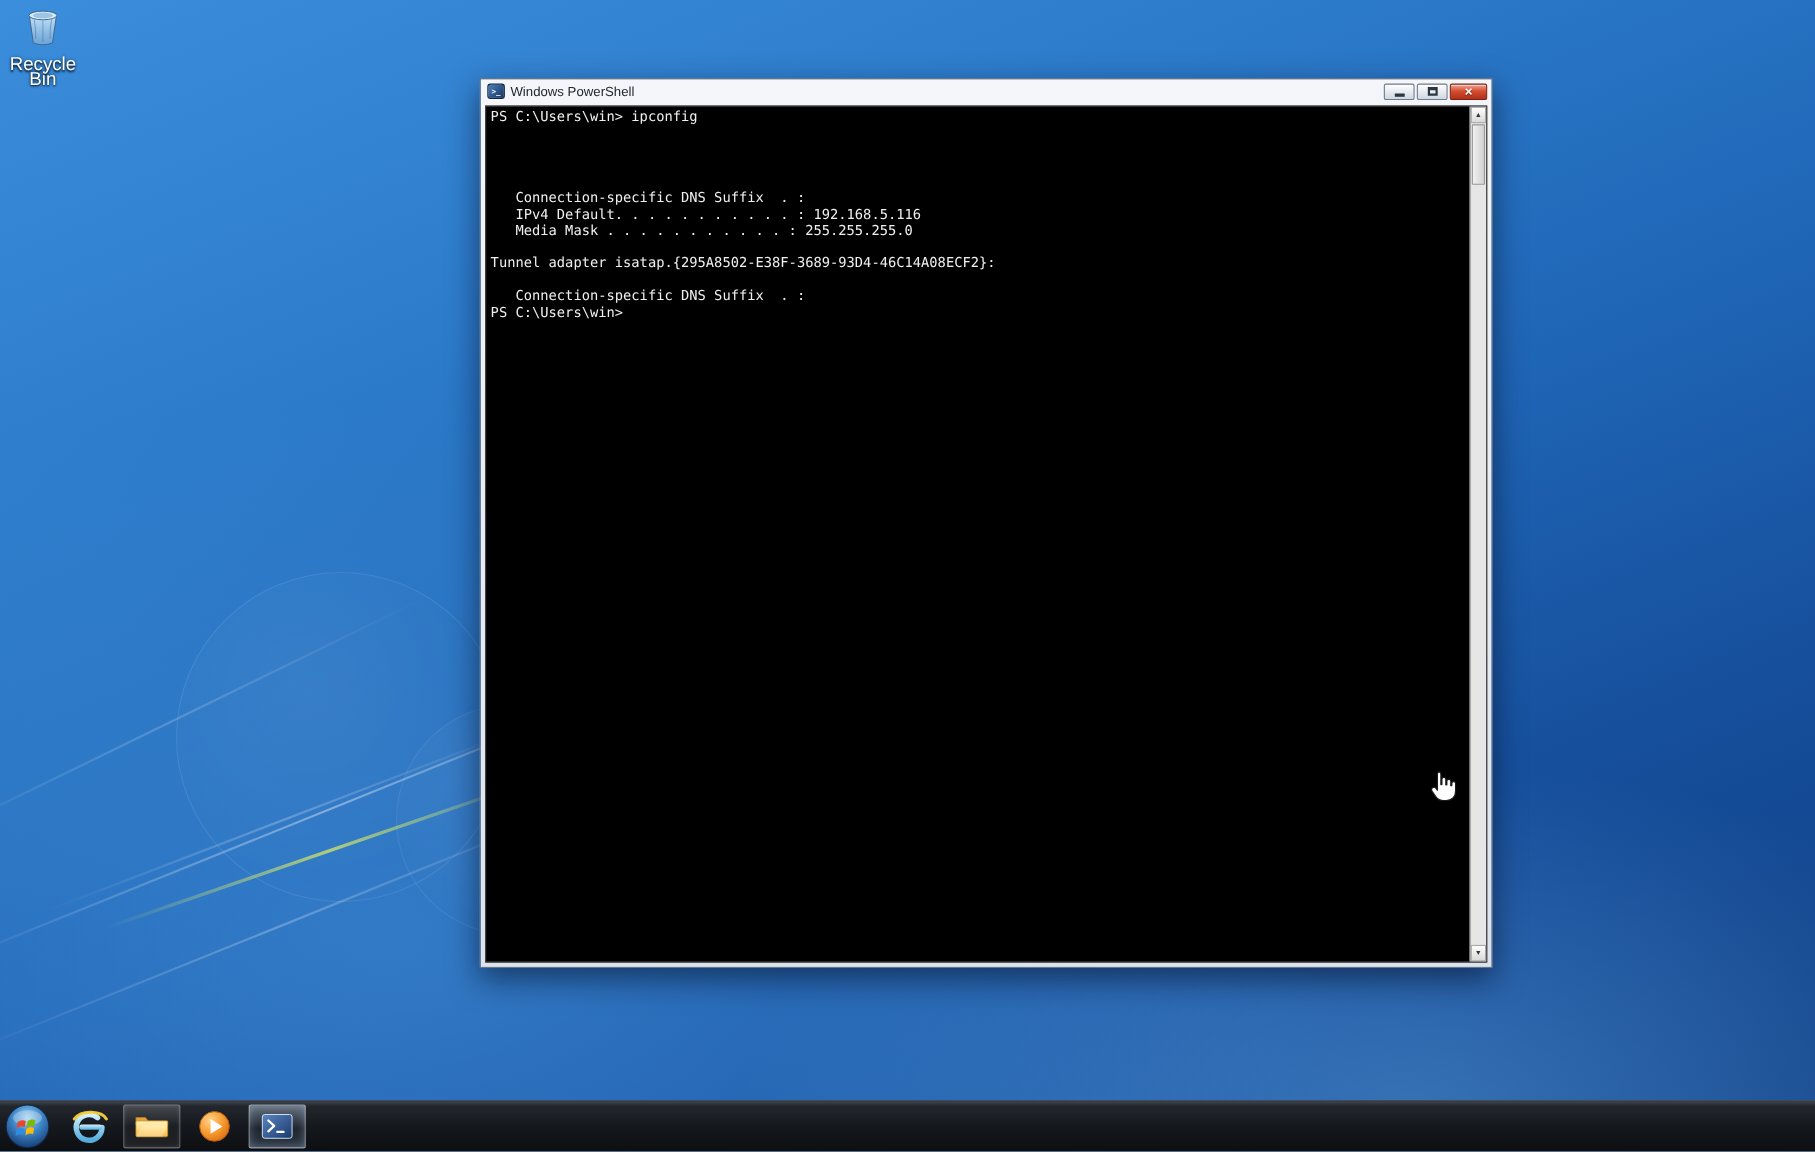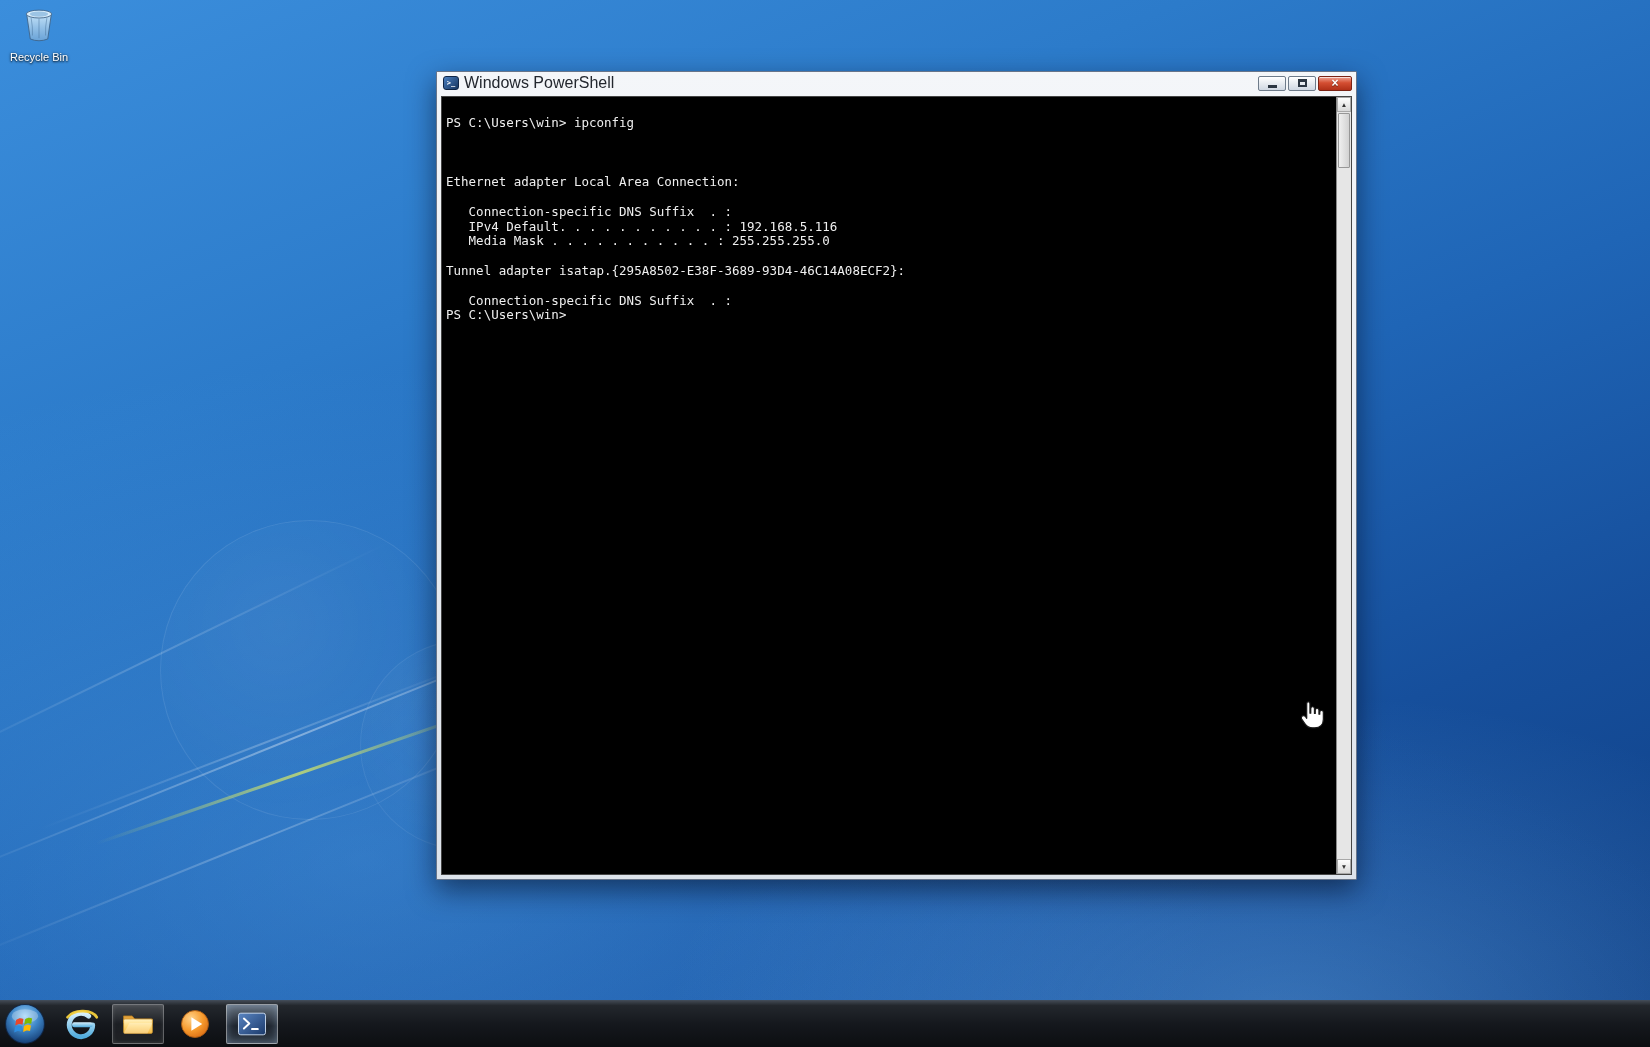--- a/index.html
+++ b/index.html
@@ -23,44 +23,44 @@
   .s4 { left:96px;  top:842px; width:430px; transform:rotate(-19deg); opacity:.85; height:2.5px;
         background: linear-gradient(90deg, rgba(214,232,122,0), rgba(202,224,110,.95), rgba(214,232,122,0)); }
   .s5 { left:-80px; top:770px; width:520px; transform:rotate(-26deg); opacity:.22; }
   .bokeh { position:absolute; border-radius:50%; border:1px solid rgba(255,255,255,.09); pointer-events:none;
     background: radial-gradient(circle at 40% 35%, rgba(255,255,255,.05), rgba(255,255,255,0) 70%); }
   .b1 { left:160px; top:520px; width:300px; height:300px; }
   .b2 { left:360px; top:640px; width:210px; height:210px; border-color: rgba(255,255,255,.07); }
 
   
   .recycle-bin { position:absolute; left:6px; top:4px; width:66px; text-align:center; cursor:default; }
-  .recycle-bin .icon-label { margin-top:1px; color:#fff; font-size:11px; line-height:13px;
+  .recycle-bin .icon-label { margin-top:1px; color:#fff; font-size:17px; line-height:13px;
     text-shadow: 0 1px 2px rgba(0,0,0,.85), 0 0 3px rgba(0,0,0,.5); }
 
   
   .window { position:absolute; left:436px; top:71px; width:921px; height:809px;
     background: linear-gradient(#f4f6f9, #dde3eb); border:1px solid #68758a; border-radius:1px;
     box-shadow: 0 10px 28px rgba(0,10,30,.55); }
   .titlebar { height:22px; padding:0 4px 0 6px; display:flex; justify-content:space-between; align-items:center; }
   .titlebar-left { display:flex; align-items:center; gap:5px; }
   .ps-icon { width:16px; height:14px; border-radius:3px; text-align:center;
     background: linear-gradient(135deg,#4a7fc0,#16345e); border:1px solid #0f2546;
     color:#fff; font: bold 7px/12px "DejaVu Sans Mono", monospace; }
-  .title-text { font-size:16px; color:#23272e; }
+  .title-text { font-size:12px; color:#23272e; }
   .window-controls { display:flex; }
   .wc-btn { width:28px; height:15px; margin-left:2px; border-radius:2px; border:1px solid #6e7b8a;
     display:flex; align-items:center; justify-content:center;
     background: linear-gradient(#ffffff, #cfd7e2); box-shadow: inset 0 1px 0 rgba(255,255,255,.65); }
   .wc-btn.close { width:34px; background: linear-gradient(#f0a492, #d44e32 45%, #b03018); border-color:#7c2314; }
   .glyph-min { width:9px; height:3px; background:#2c3642; margin-top:6px; }
   .glyph-max { width:9px; height:8px; border:2px solid #2c3642; border-top-width:3px; }
   .glyph-close { color:#fff; font: bold 12px/12px "Liberation Sans", sans-serif; text-shadow: 0 1px 1px rgba(0,0,0,.45); }
 
   .console { position:absolute; left:4px; right:4px; top:24px; bottom:4px; background:#000; border:1px solid #454545; }
-  .console-text { position:absolute; top:0; left:0; right:15px; bottom:0; padding:19px 4px; overflow:hidden; }
+  .console-text { position:absolute; top:0; left:0; right:15px; bottom:0; padding:2px 4px; overflow:hidden; }
   .console-line { white-space:pre; height:14.8px; font: 12.5px/14.8px "DejaVu Sans Mono", monospace; color:#efefef; }
 
   .scrollbar { position:absolute; top:0; right:0; bottom:0; width:15px; background:#e6e6e6; border-left:1px solid #8a8a8a; }
   .sb-btn { position:absolute; left:0; right:0; height:15px; display:flex; align-items:center; justify-content:center;
     background: linear-gradient(#fdfdfd, #d9d9d9); border:1px solid #a8a8a8; font-size:6.5px; color:#333; }
   .sb-up { top:0; } .sb-down { bottom:0; }
   .sb-thumb { position:absolute; top:16px; left:1px; width:12px; height:55px;
     background: linear-gradient(90deg,#f0f0f0,#d2d2d2); border:1px solid #979797; border-radius:1px; }
 
   
@@ -131,21 +131,20 @@
       </div>
     </div>
 
     <div class="console">
       <div class="console-text">
 
       <div class="console-line">PS C:\Users\win&gt; ipconfig</div>
           <div class="console-line"></div>
           <div class="console-line"></div>
           <div class="console-line"></div>
-          <div class="console-line">Ethernet adapter Local Area Connection:</div>
           <div class="console-line"></div>
           <div class="console-line">   Connection-specific DNS Suffix  . :</div>
           <div class="console-line">   IPv4 Default. . . . . . . . . . . : 192.168.5.116</div>
           <div class="console-line">   Media Mask . . . . . . . . . . . : 255.255.255.0</div>
           <div class="console-line"></div>
           <div class="console-line">Tunnel adapter isatap.{295A8502-E38F-3689-93D4-46C14A08ECF2}:</div>
           <div class="console-line"></div>
           <div class="console-line">   Connection-specific DNS Suffix  . :</div>
           <div class="console-line">PS C:\Users\win&gt;</div>
         </div>

